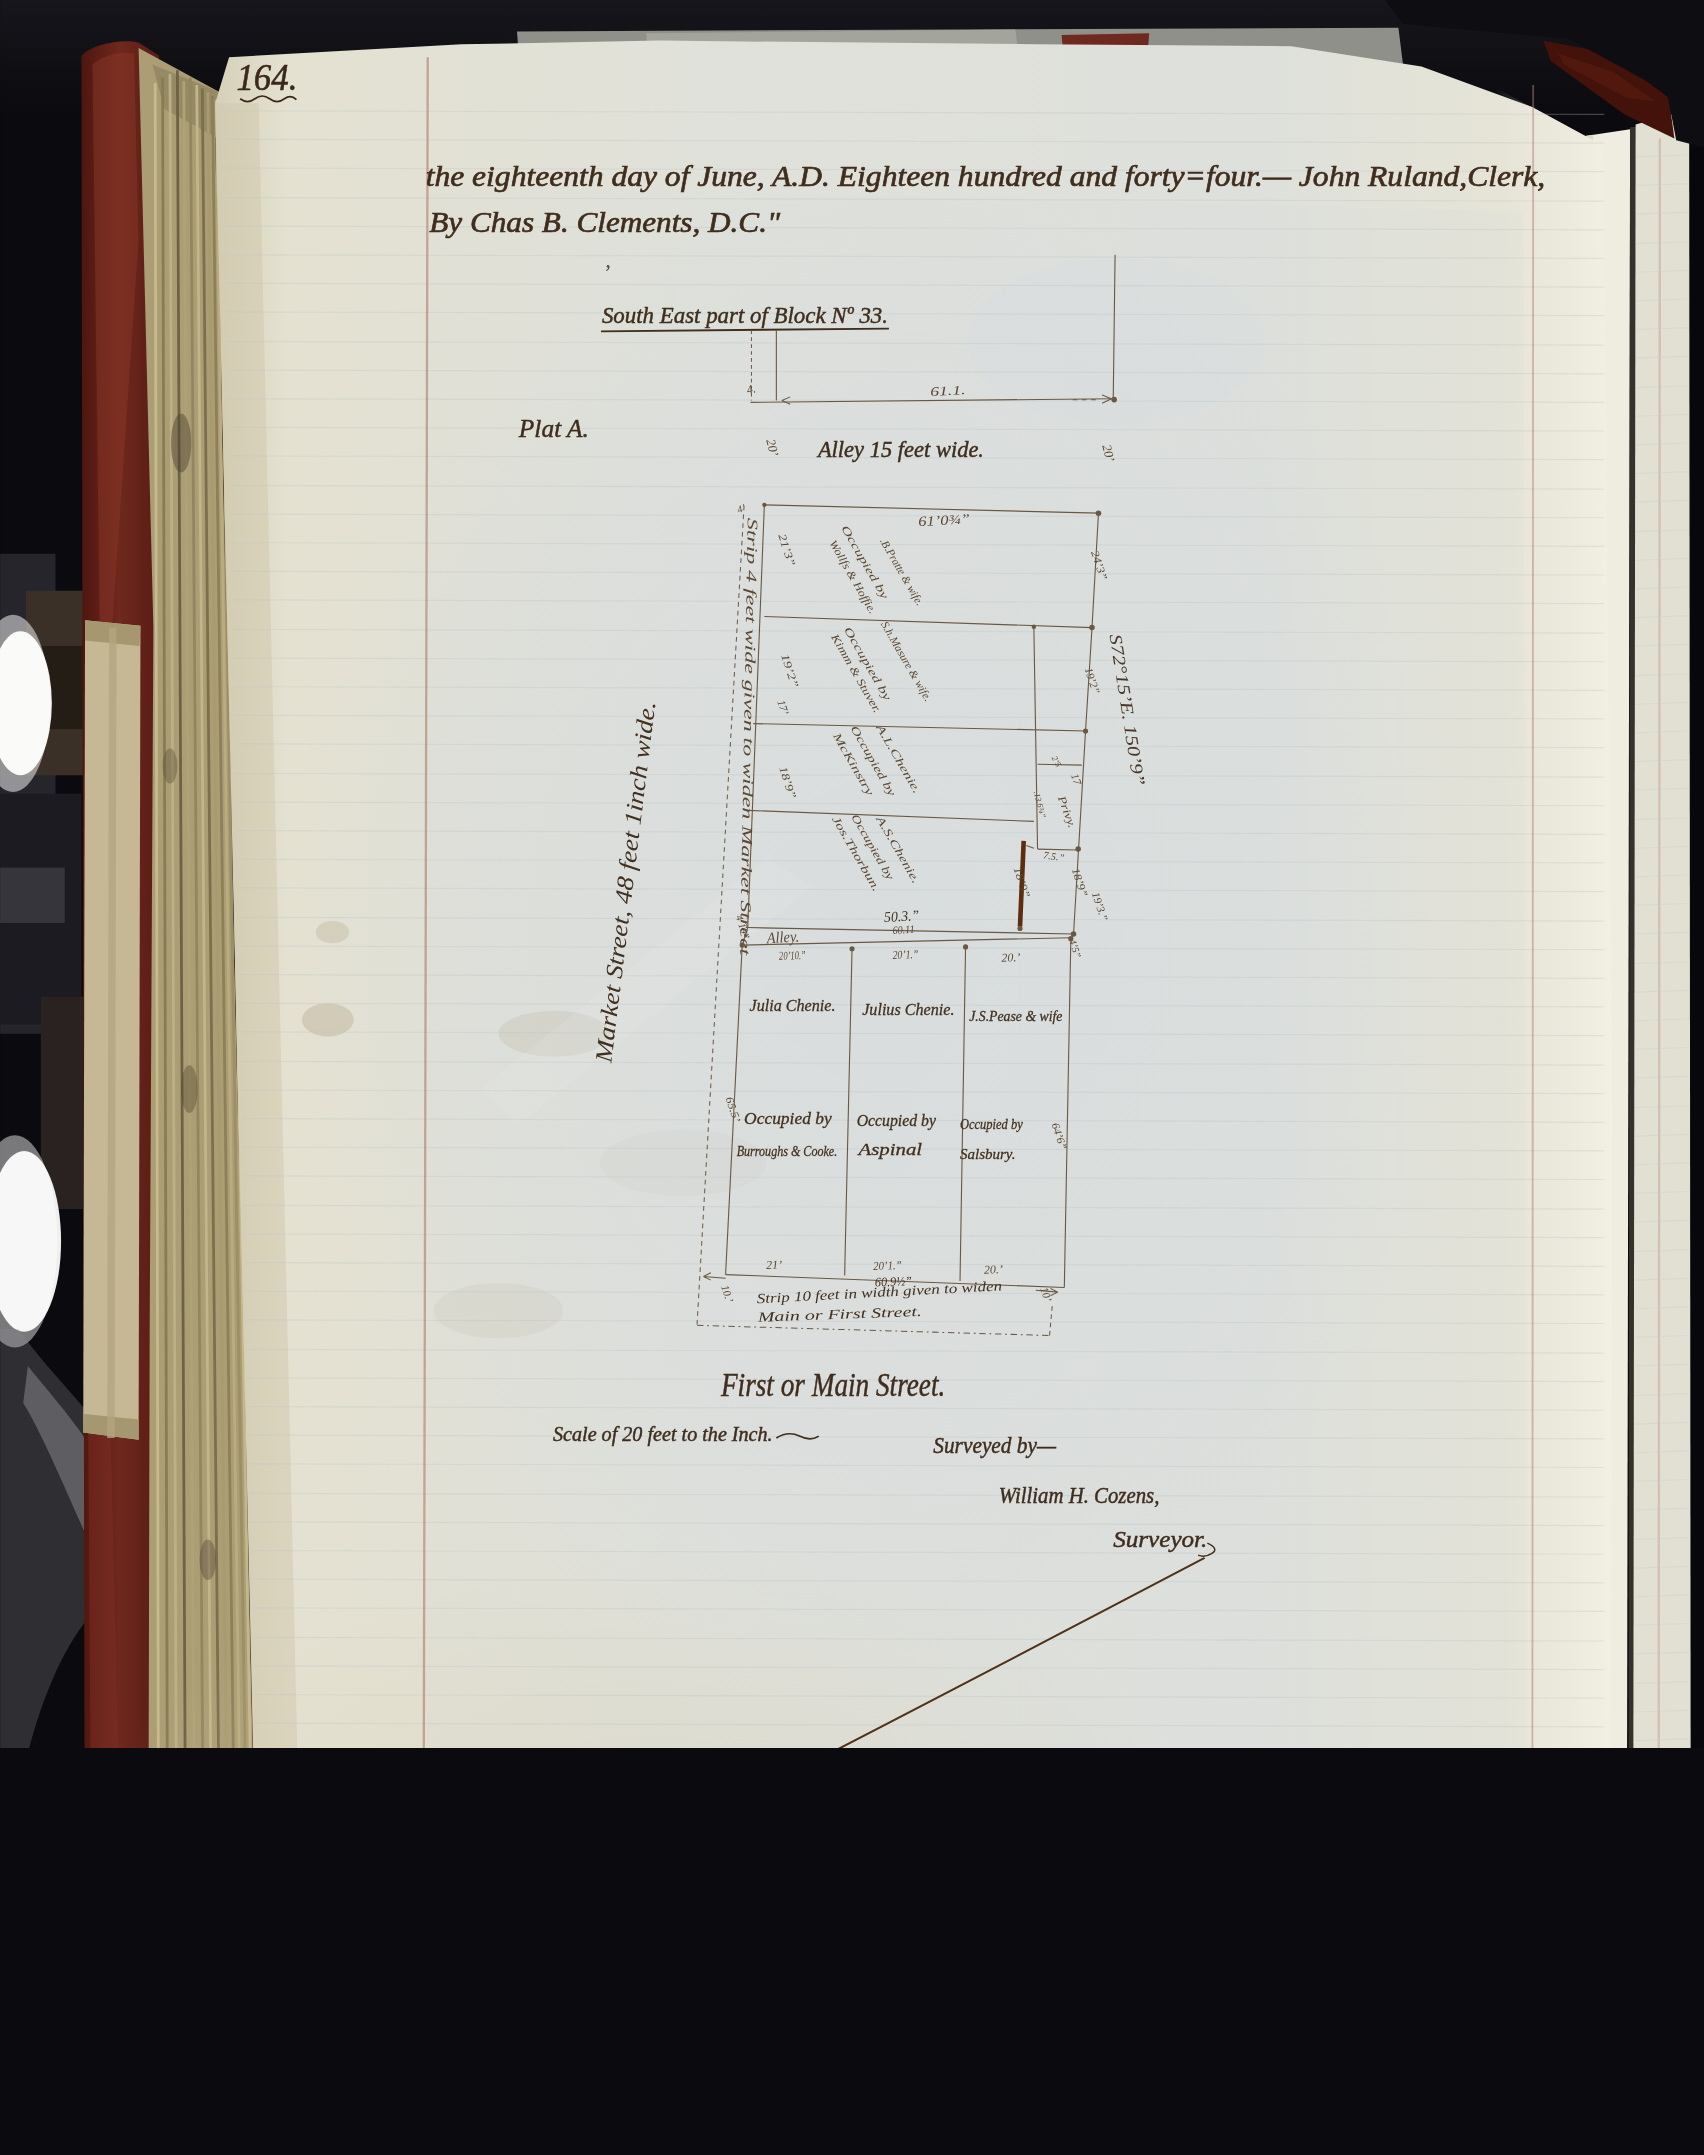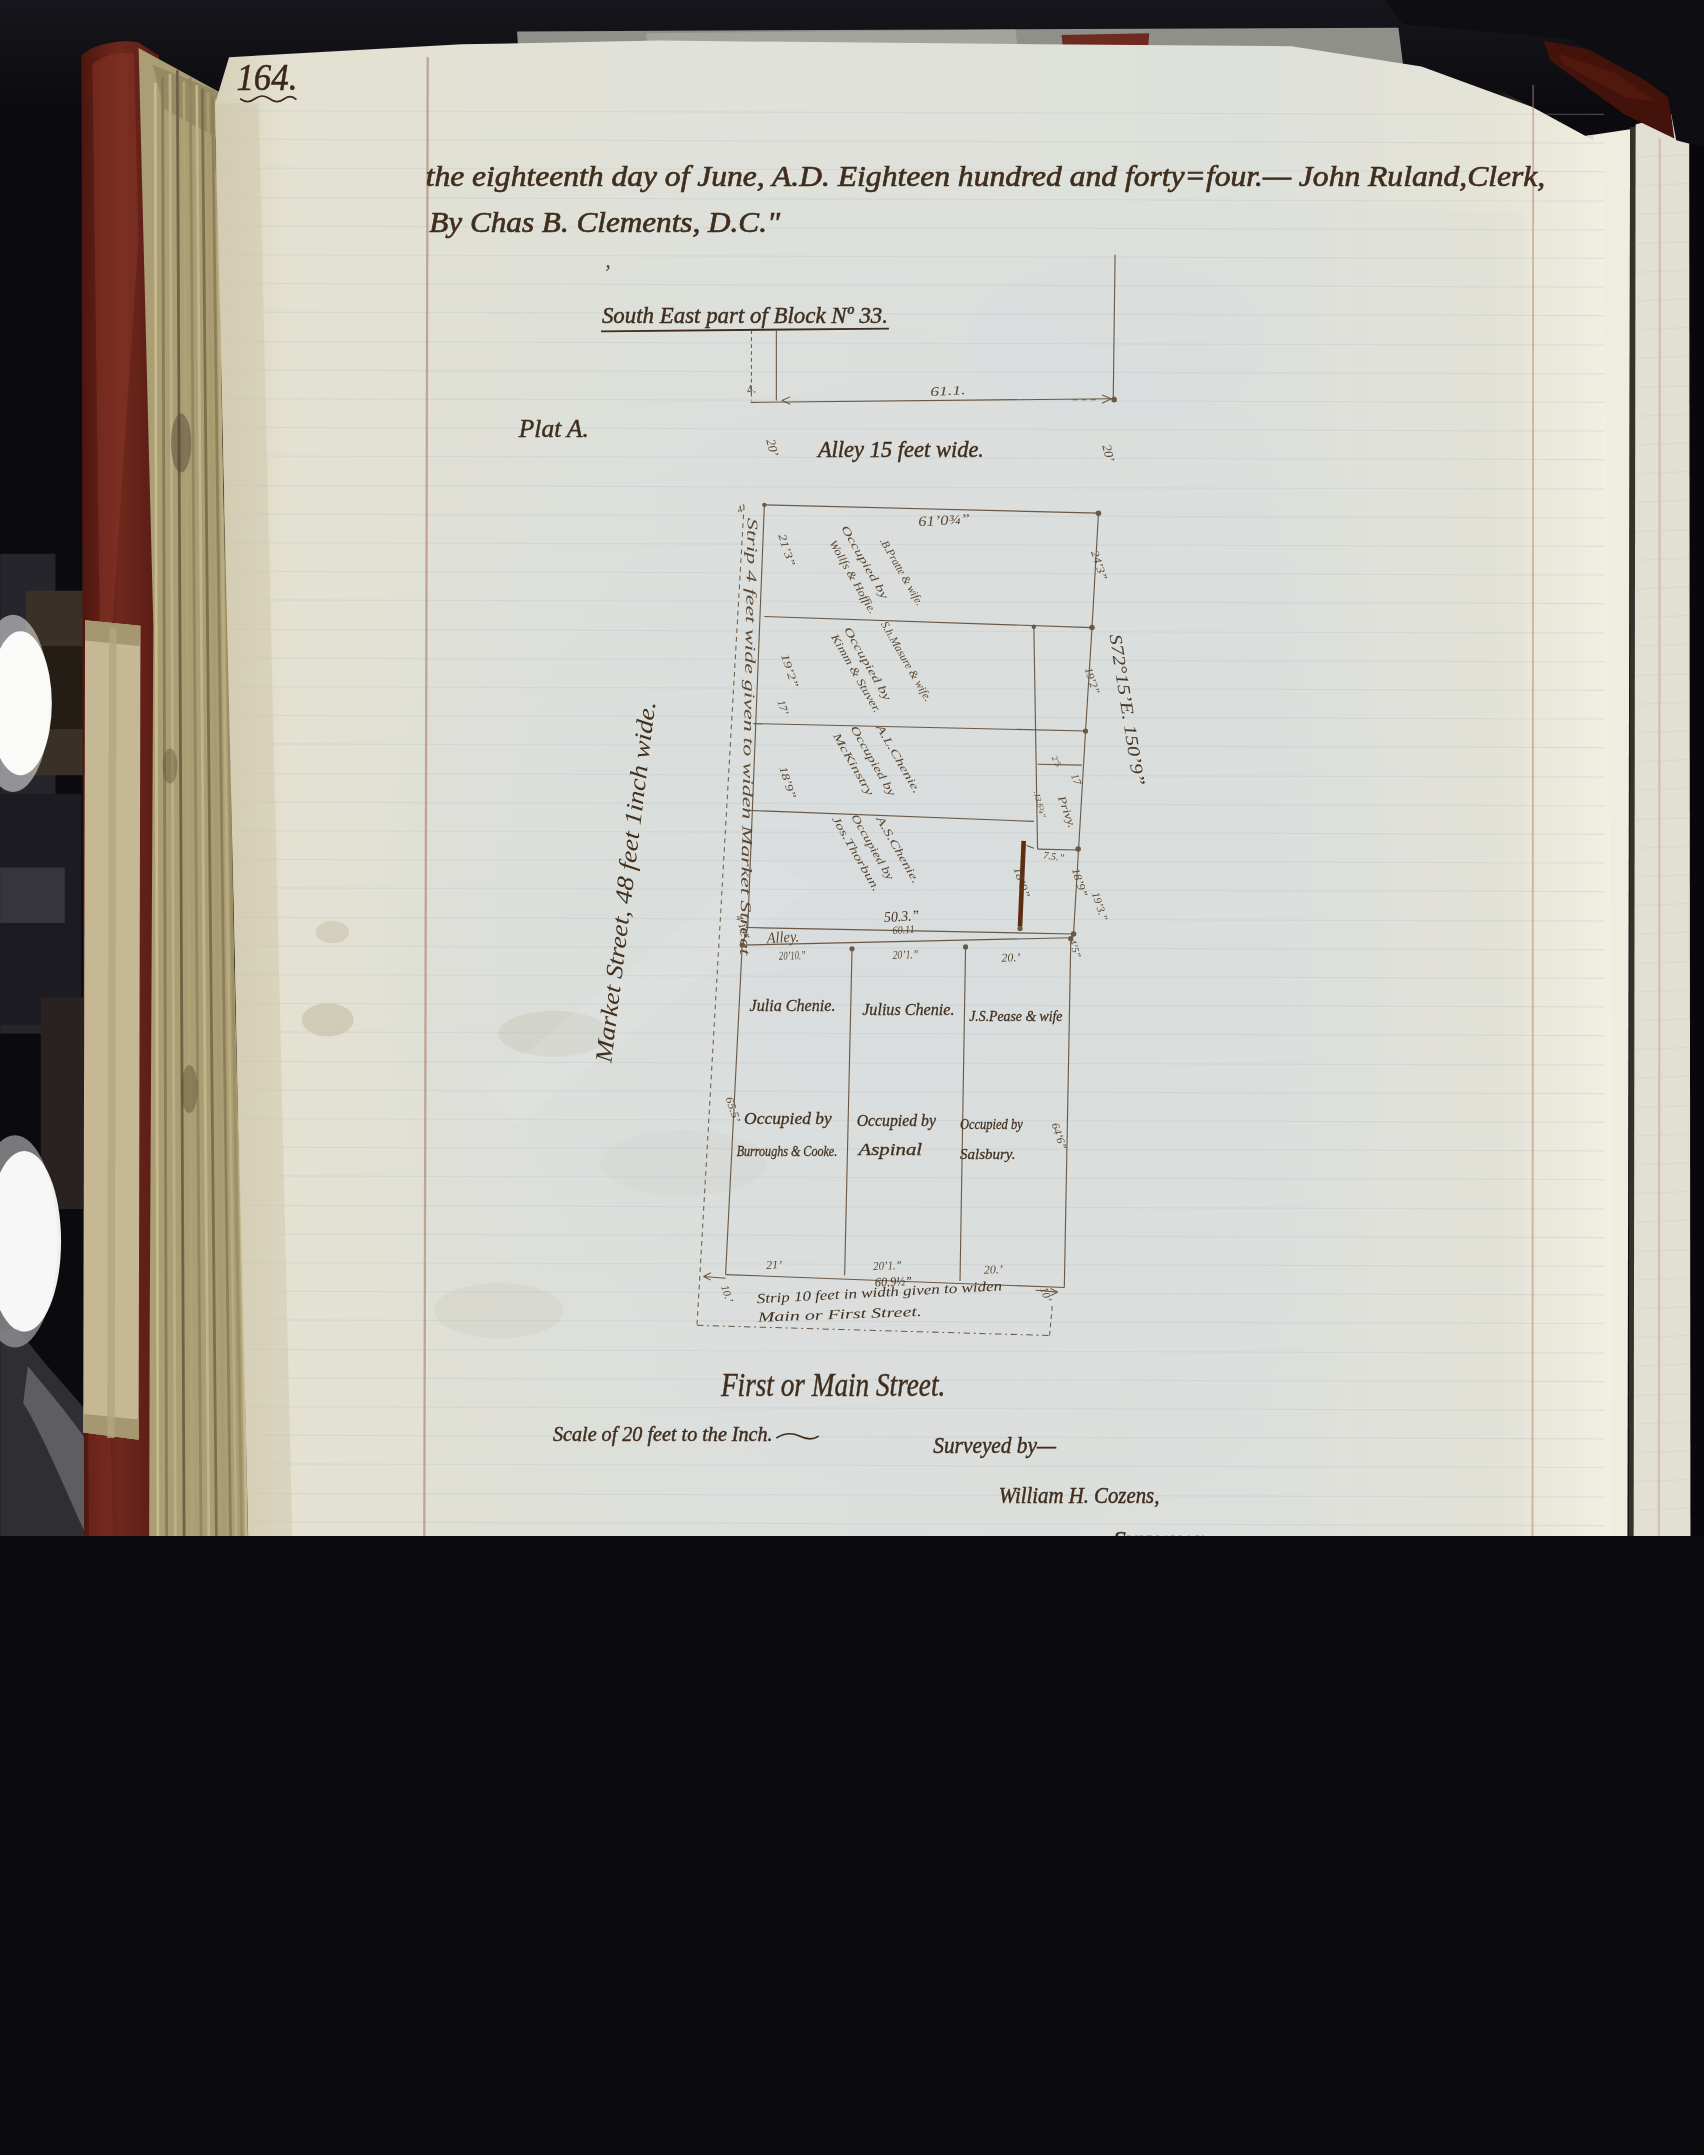--- a/index.html
+++ b/index.html
@@ -1,16 +1,16 @@
 <!DOCTYPE html>
 <html style="font-size:14.8px"><head>
 <meta charset="utf-8">
 <style>
   html,body{margin:0;padding:0;background:#0b0a0e;}
-  #stage{position:relative;width:1705px;height:1536px;overflow:hidden;}
+  #stage{position:relative;width:1705px;height:1748px;overflow:hidden;}
   svg{position:absolute;left:0;top:0;}
   text{font-family:"Liberation Serif", serif;font-style:italic;}
 </style>
 </head>
 <body>
 <div id="stage">
 <svg width="1705" height="2156" viewBox="0 0 1847 2336" xmlns="http://www.w3.org/2000/svg">
 <defs>
   <linearGradient id="pageGrad" x1="0" y1="0" x2="1" y2="0">
     <stop offset="0" stop-color="#d6d0b8"></stop>

